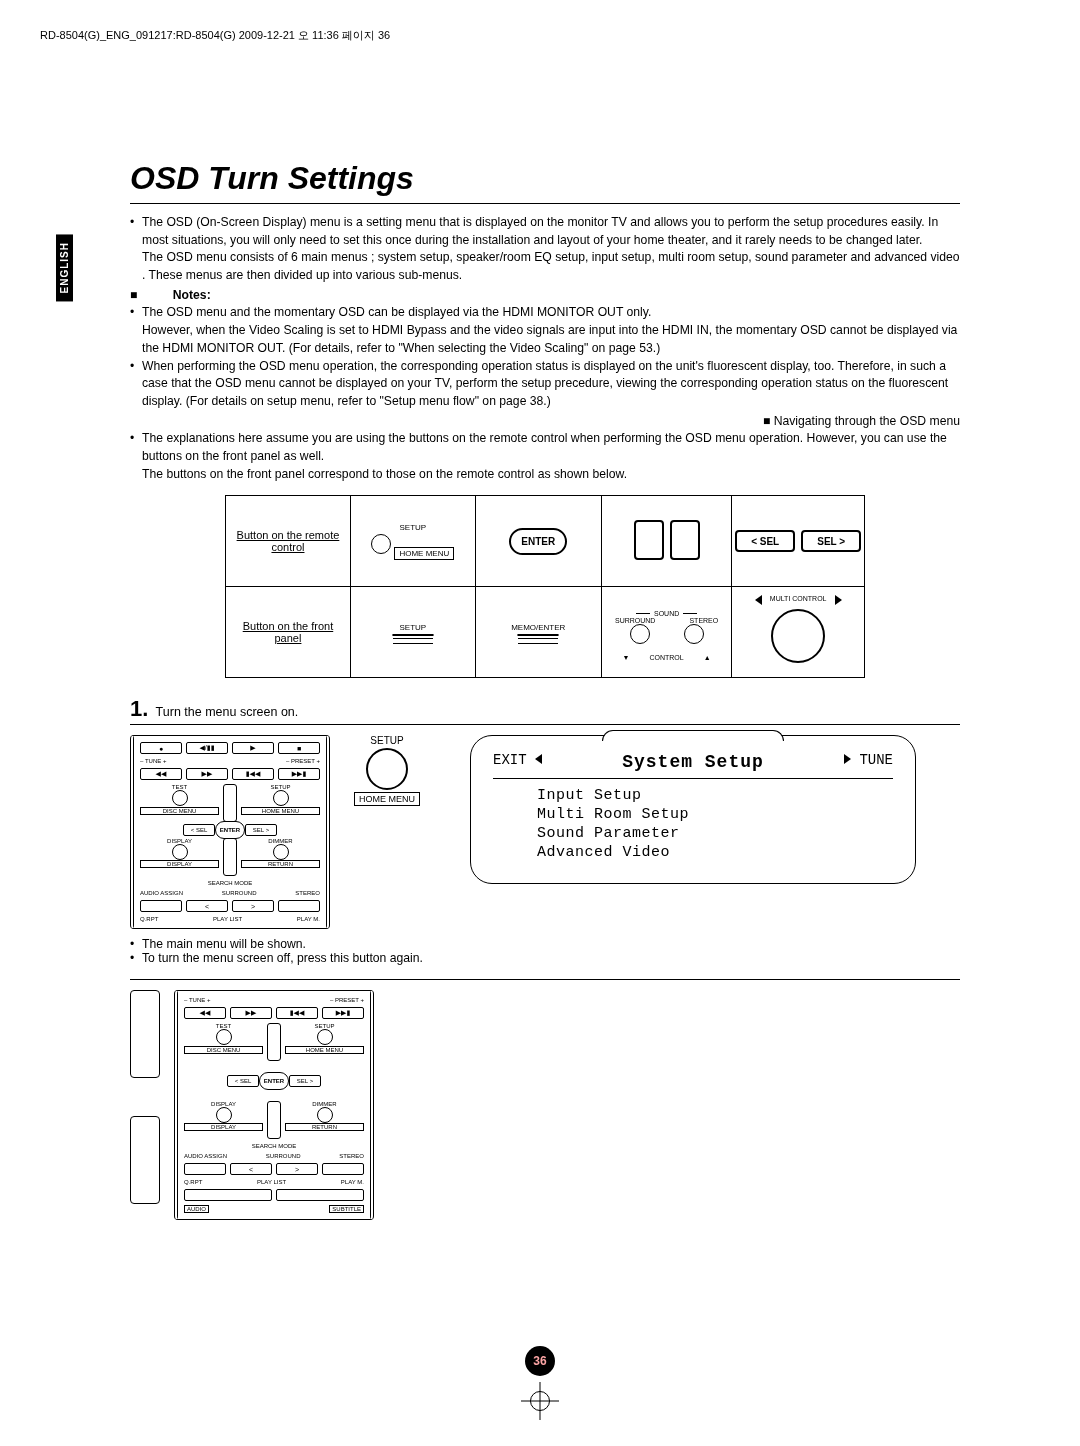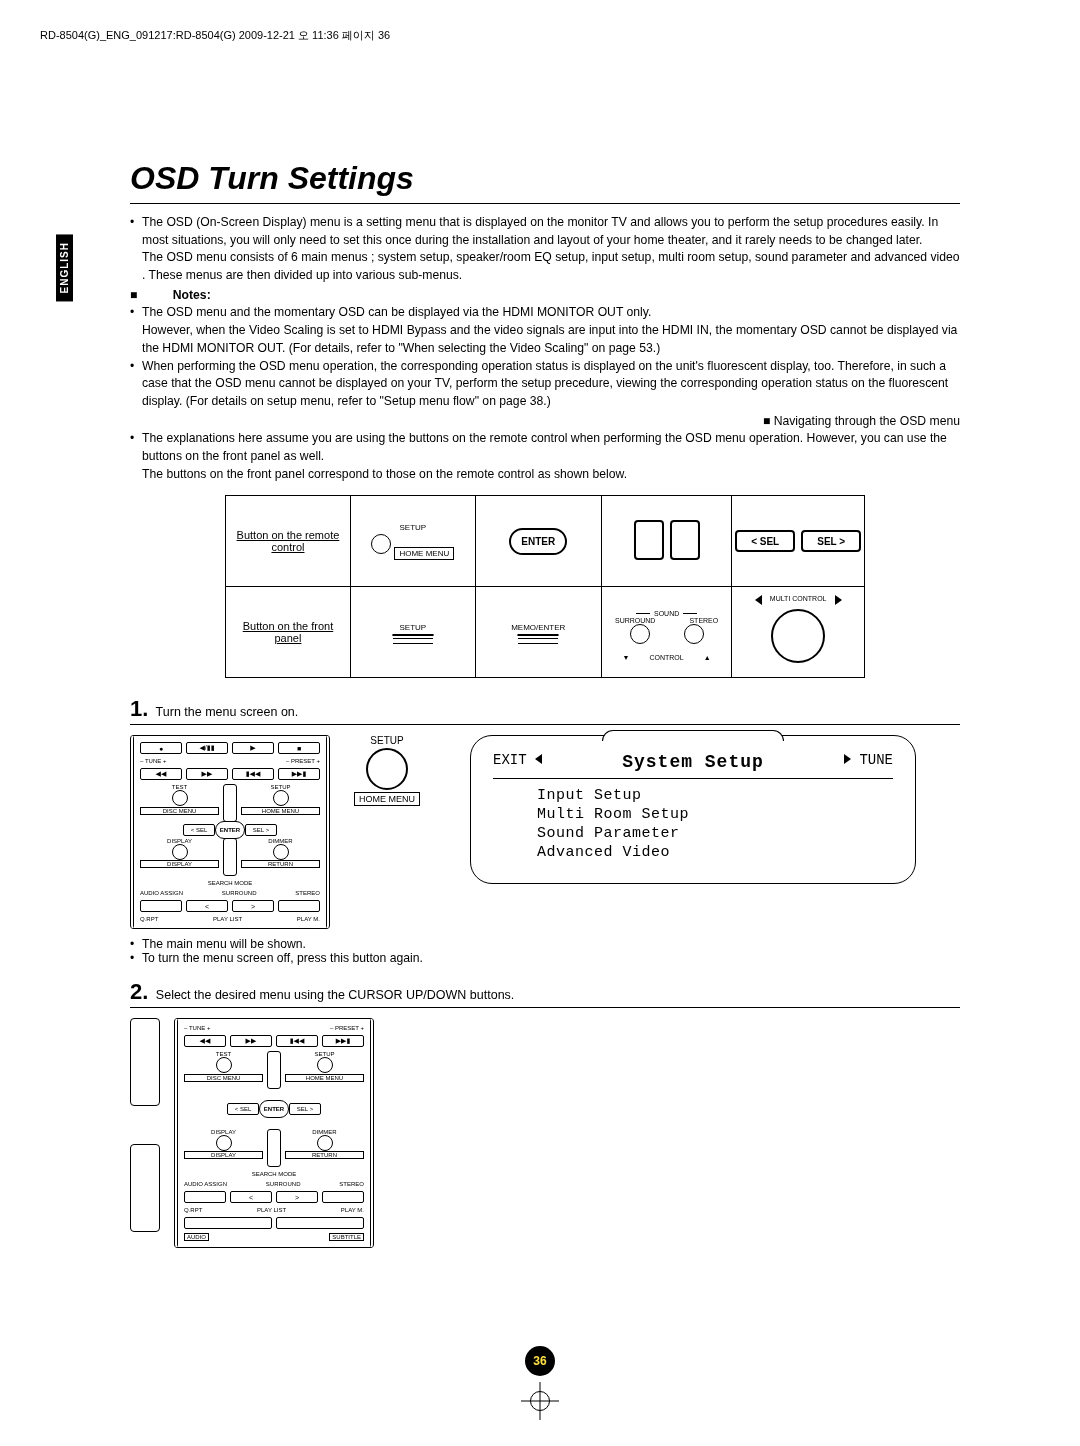--- a/index.html
+++ b/index.html
@@ -215,21 +215,21 @@
   }
   .bigblanks{display:flex;flex-direction:column;gap:38px;}
   .bigblanks .bb{width:28px;height:86px;border:1.5px solid #000;border-radius:4px;}
 
   
   .page-num {
     position:absolute;
     bottom: 70px;
     left: 50%;
     transform: translateX(-50%);
-    background:#000;color:#fde047;
+    background:#000;color:#fca5a5;
     border-radius:50%;
     width:30px;height:30px;
     display:flex;align-items:center;justify-content:center;
     font-size:12px;font-weight:bold;
   }
   
   .bottom-crop {
     position:absolute; bottom:32px; left:50%; transform:translateX(-50%);
     display:flex;align-items:center;justify-content:center;
   }
@@ -481,24 +481,20 @@
           <div class="t">The main menu will be shown.</div>
         </div>
       <div class="bullet-row">
           <div class="b">•</div>
           <div class="t">To turn the menu screen off, press this button again.</div>
         </div>
     </div>
   </div>
 
   <div class="step">
-    <div class="step-head">
-      <span class="num">2.</span>
-      <span>Select the desired menu using the CURSOR UP/DOWN buttons.</span>
-    </div>
     <div class="step-rule"></div>
 
     <div class="step2-left">
       <div class="bigblanks">
         <div class="bb"></div>
         <div class="bb"></div>
       </div>
       <div class="remote-box tall">
         <div class="rrow tinylbl">
             <span>– TUNE +</span>

